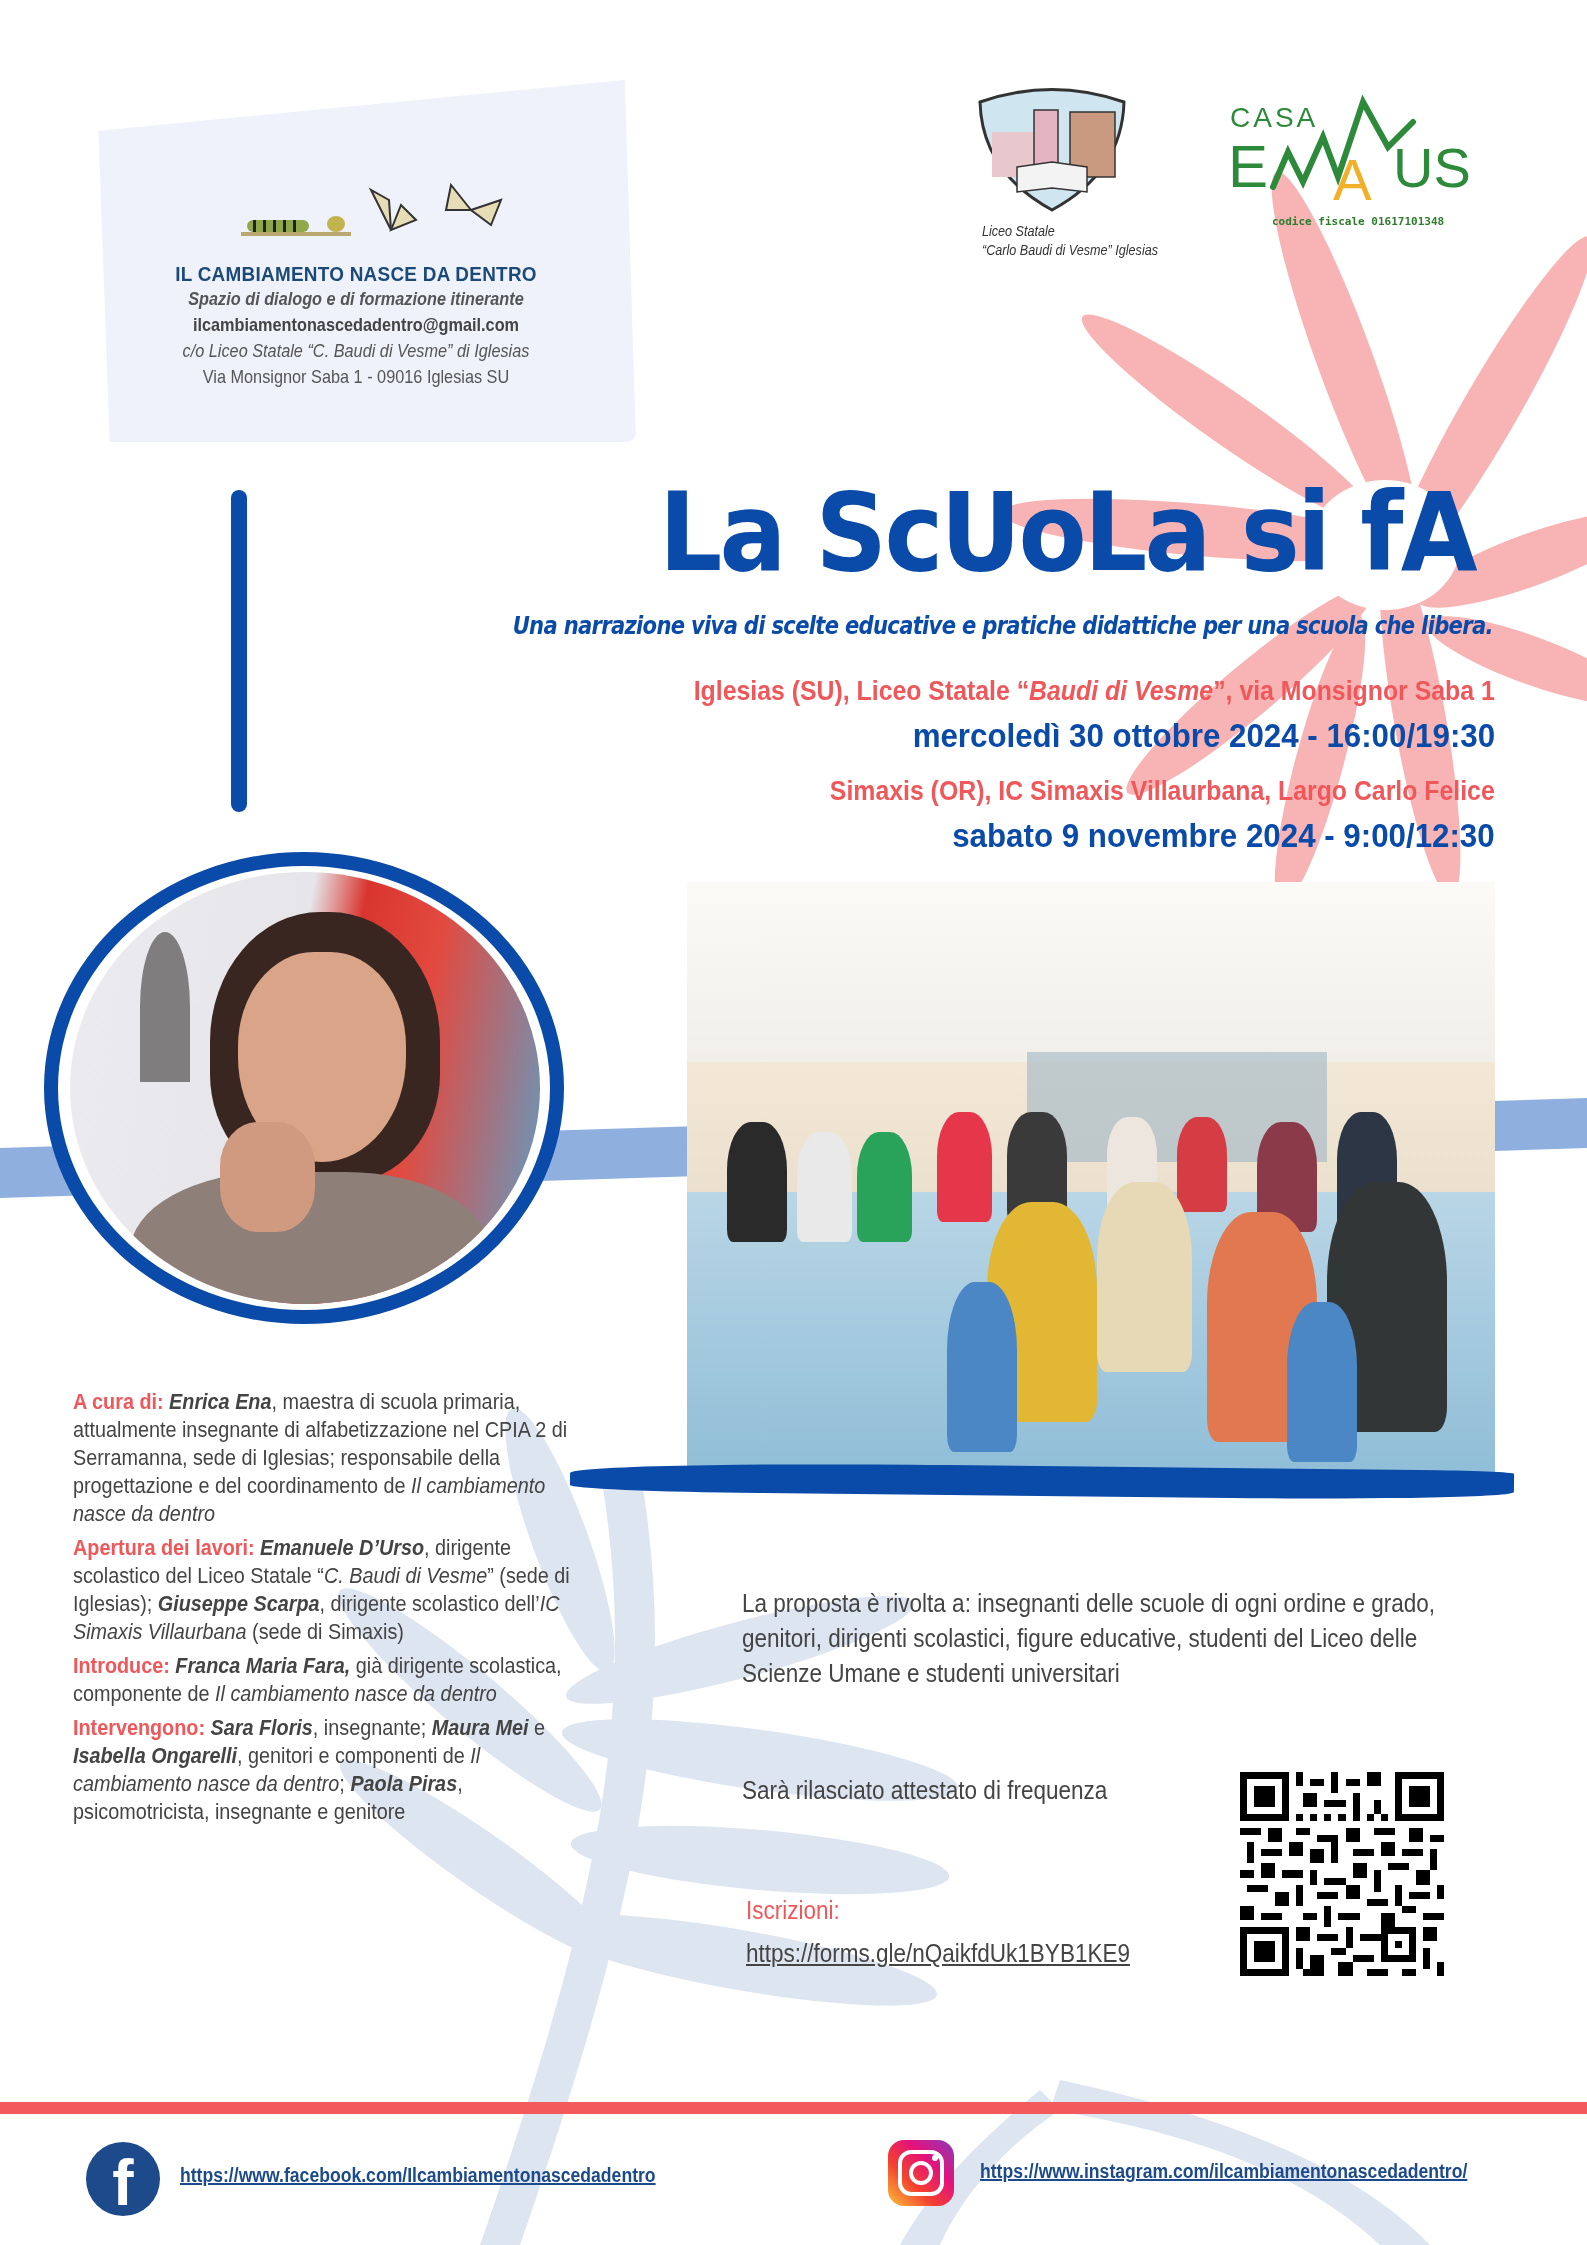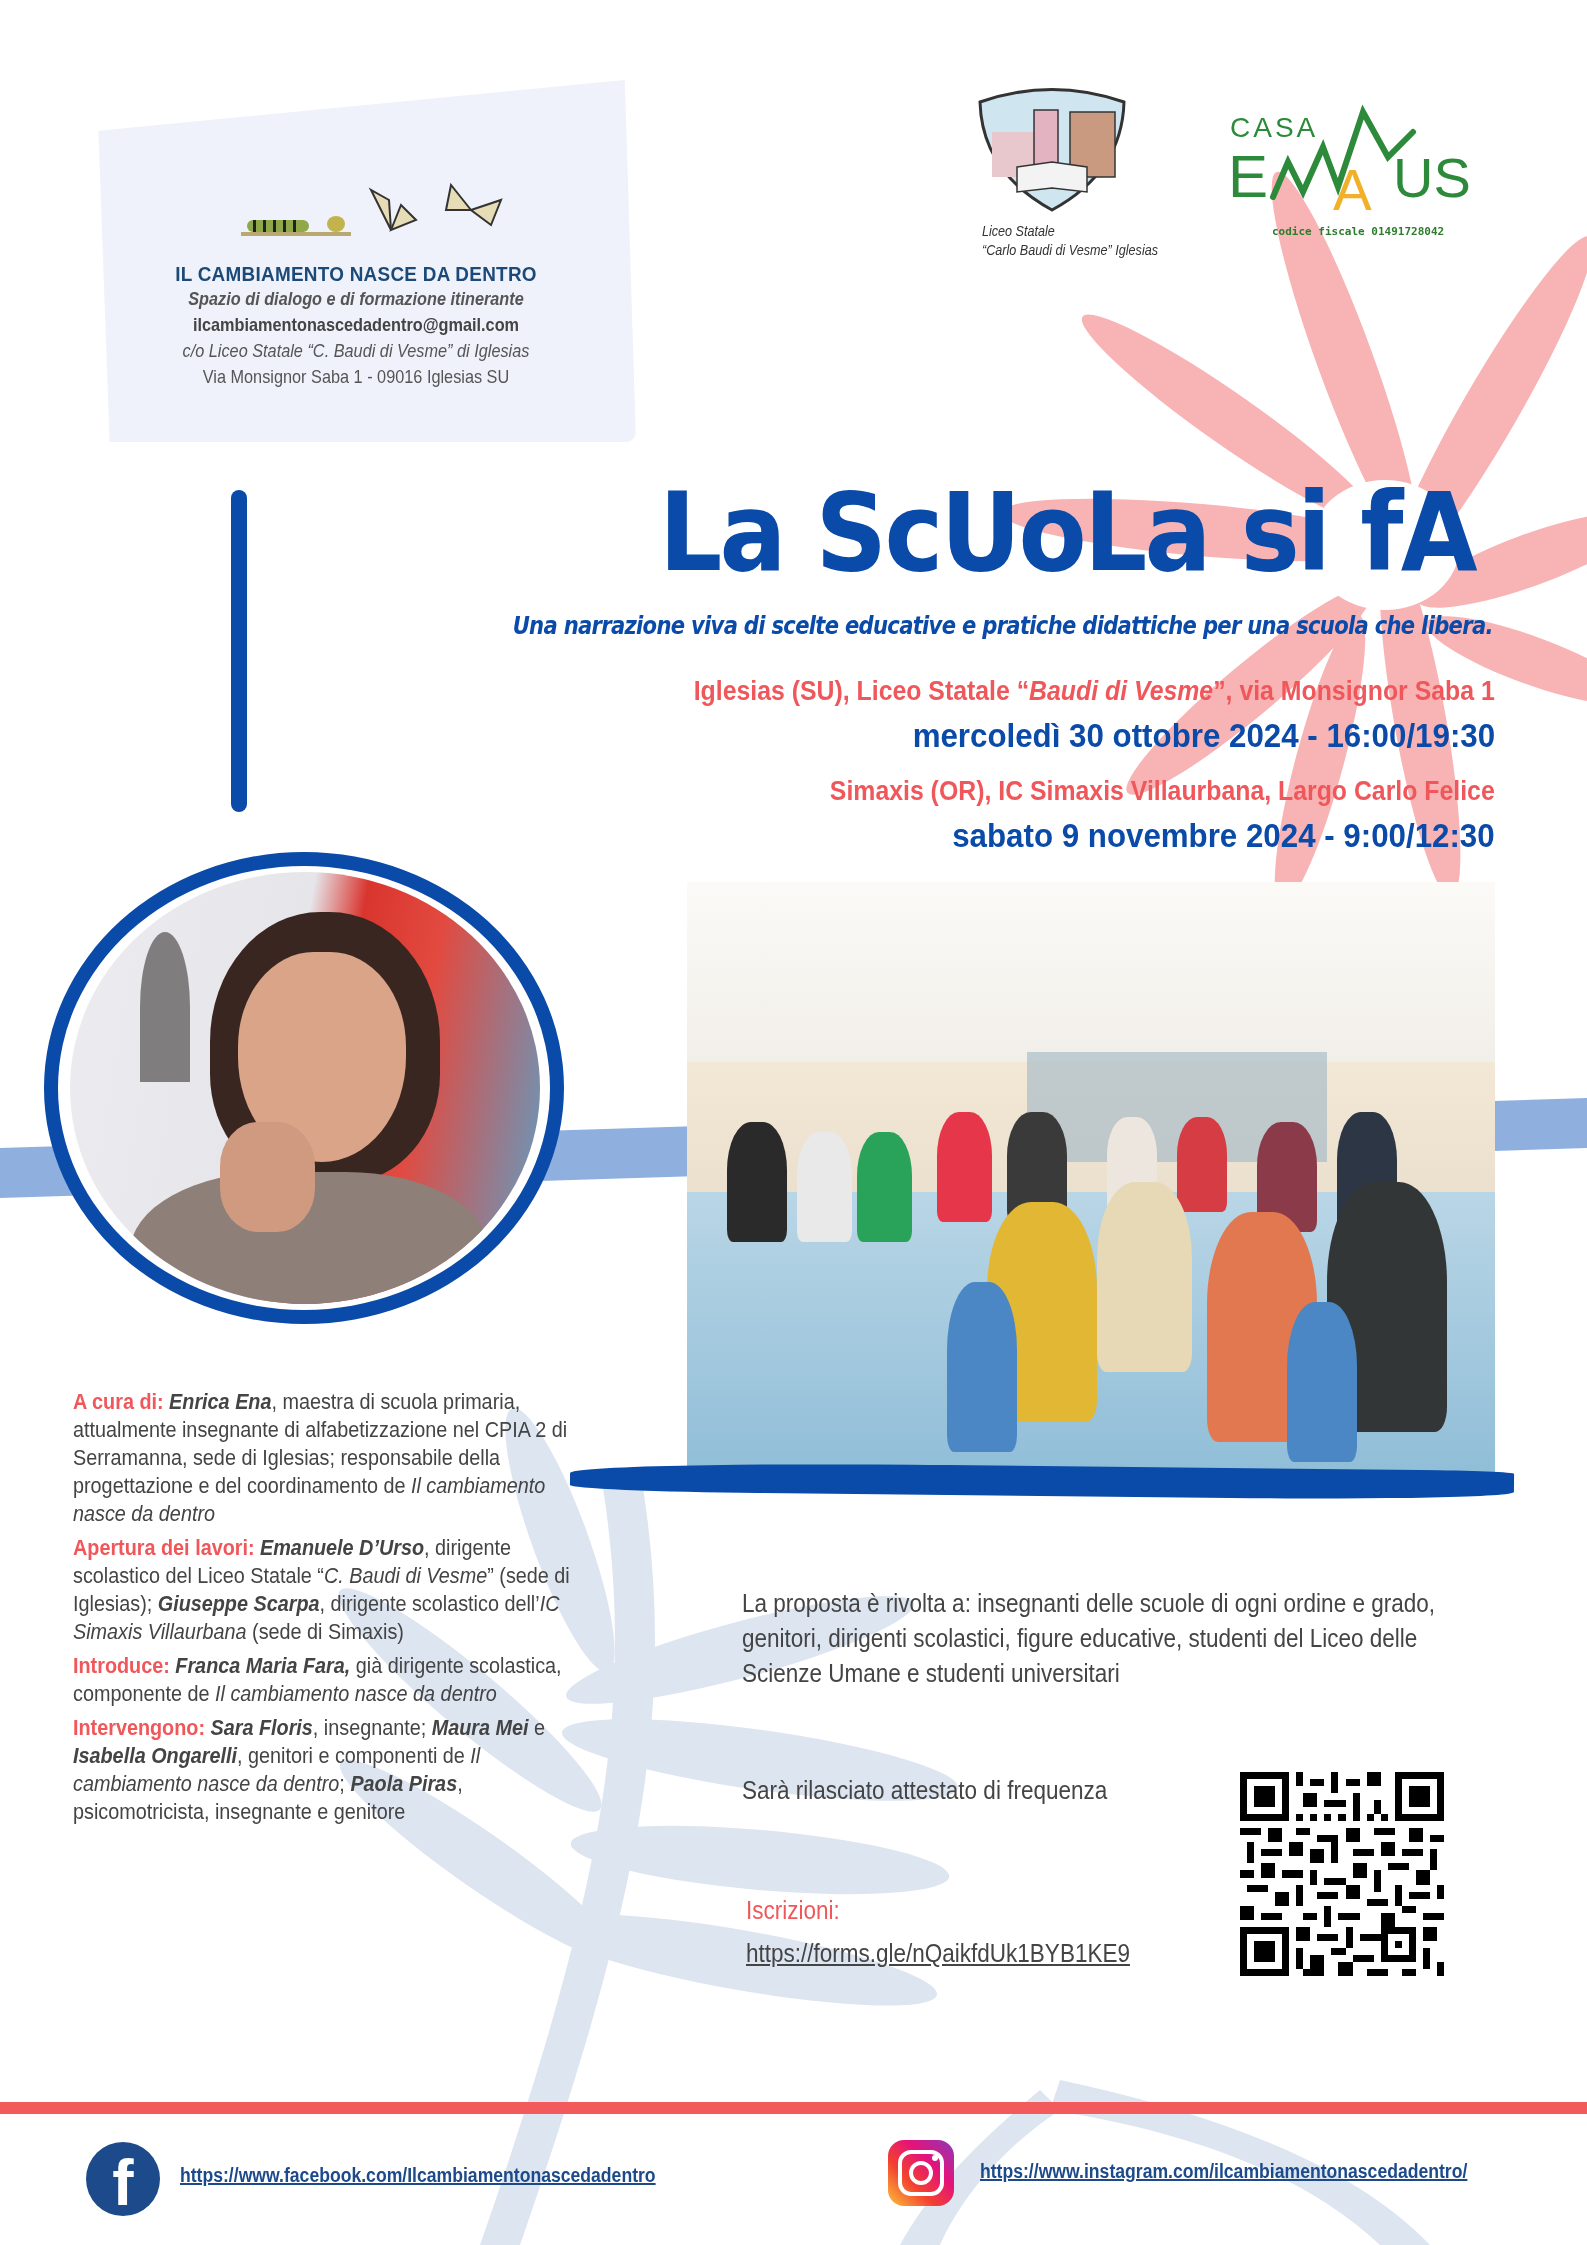--- a/index.html
+++ b/index.html
@@ -16,21 +16,21 @@
   .butterflies { display:flex; justify-content:center; align-items:flex-end; gap:10px; height:90px; margin-left:40px; }
   .org-title { font-family:"Liberation Sans", sans-serif; font-weight:bold; font-size:21px; color:#1c4a78; letter-spacing:0.3px; margin-top:22px; transform:scaleX(0.9); }
   .org-line { font-size:18.5px; line-height:26px; color:#555; transform:scaleX(0.88); }
   .org-line.sub { font-weight:bold; font-style:italic; }
   .org-line.email { font-weight:bold; color:#444; }
   .org-line.it { font-style:italic; }
 
   
   .liceo-logo { left:972px; top:82px; width:200px; z-index:1; text-align:left; }
   .liceo-caption { font-style:italic; font-size:14px; line-height:19px; color:#333; margin-top:6px; transform:scaleX(0.9); }
-  .emaus { left:1228px; top:92px; width:300px; height:150px; z-index:2; }
+  .emaus { left:1228px; top:82px; width:300px; height:150px; z-index:2; }
   .emaus-fiscal { position:absolute; left:44px; top:133px; font-family:"DejaVu Sans Mono", monospace; font-size:11px; font-weight:bold; color:#2d7d2d; }
 
   
   .vbar { left:231px; top:490px; width:16px; height:322px; background:#0a4aa8; border-radius:8px; z-index:2; }
   .main-title { right:112px; top:468px; z-index:3; font-family:"DejaVu Sans", sans-serif; font-weight:bold; font-size:108px; color:#0a4aa8; letter-spacing:-3px; line-height:130px; transform:scaleX(0.92); transform-origin:right center; }
   .subtitle { right:94px; top:612px; z-index:3; font-family:"DejaVu Sans", sans-serif; font-weight:bold; font-style:italic; font-size:24px; color:#0a4aa8; letter-spacing:-0.8px; transform:scaleX(0.88); transform-origin:right center; white-space:nowrap; }
   .venue { right:92px; z-index:3; font-family:"Liberation Sans", sans-serif; font-weight:bold; font-size:27px; color:#f0575a; white-space:nowrap; transform:scaleX(0.92); transform-origin:right center; }
   .date { right:92px; z-index:3; font-family:"Liberation Sans", sans-serif; font-weight:bold; font-size:34px; color:#0a4aa8; white-space:nowrap; transform:scaleX(0.92); transform-origin:right center; }
 
   
@@ -156,21 +156,21 @@
 </div>
 
 <div class="abs emaus">
   <svg width="300" height="130" viewBox="0 0 300 130">
     <text x="2" y="45" font-family="Liberation Sans, sans-serif" font-size="28" fill="#2d8a3a" letter-spacing="3">CASA</text>
     <text x="0" y="105" font-family="Liberation Sans, sans-serif" font-size="60" fill="#2d8a3a">E</text>
     <path d="M45 105 L60 70 L75 100 L95 55 L110 95 L135 20 L160 65 L185 40" fill="none" stroke="#2d8a3a" stroke-width="6" stroke-linecap="round"></path>
     <text x="105" y="118" font-family="Liberation Sans, sans-serif" font-size="58" fill="#f2b02a">A</text>
     <text x="165" y="105" font-family="Liberation Sans, sans-serif" font-size="56" fill="#2d8a3a">US</text>
   </svg>
-  <div class="emaus-fiscal">codice fiscale 01491728042</div>
+  <div class="emaus-fiscal">codice fiscale 01617101348</div>
 </div>
 
 <div class="abs vbar"></div>
 <div class="abs main-title">La ScUoLa si fA</div>
 <div class="abs subtitle">Una narrazione viva di scelte educative e pratiche didattiche per una scuola che libera.</div>
 
 <div class="abs venue" style="top:676px"><span>Iglesias (SU), Liceo Statale “</span><i>Baudi di Vesme</i><span>”, via Monsignor Saba 1</span></div>
 <div class="abs date" style="top:716px">mercoledì 30 ottobre 2024 - 16:00/19:30</div>
 <div class="abs venue" style="top:776px">Simaxis (OR), IC Simaxis Villaurbana,  Largo Carlo Felice</div>
 <div class="abs date" style="top:816px">sabato 9 novembre 2024 - 9:00/12:30</div>

